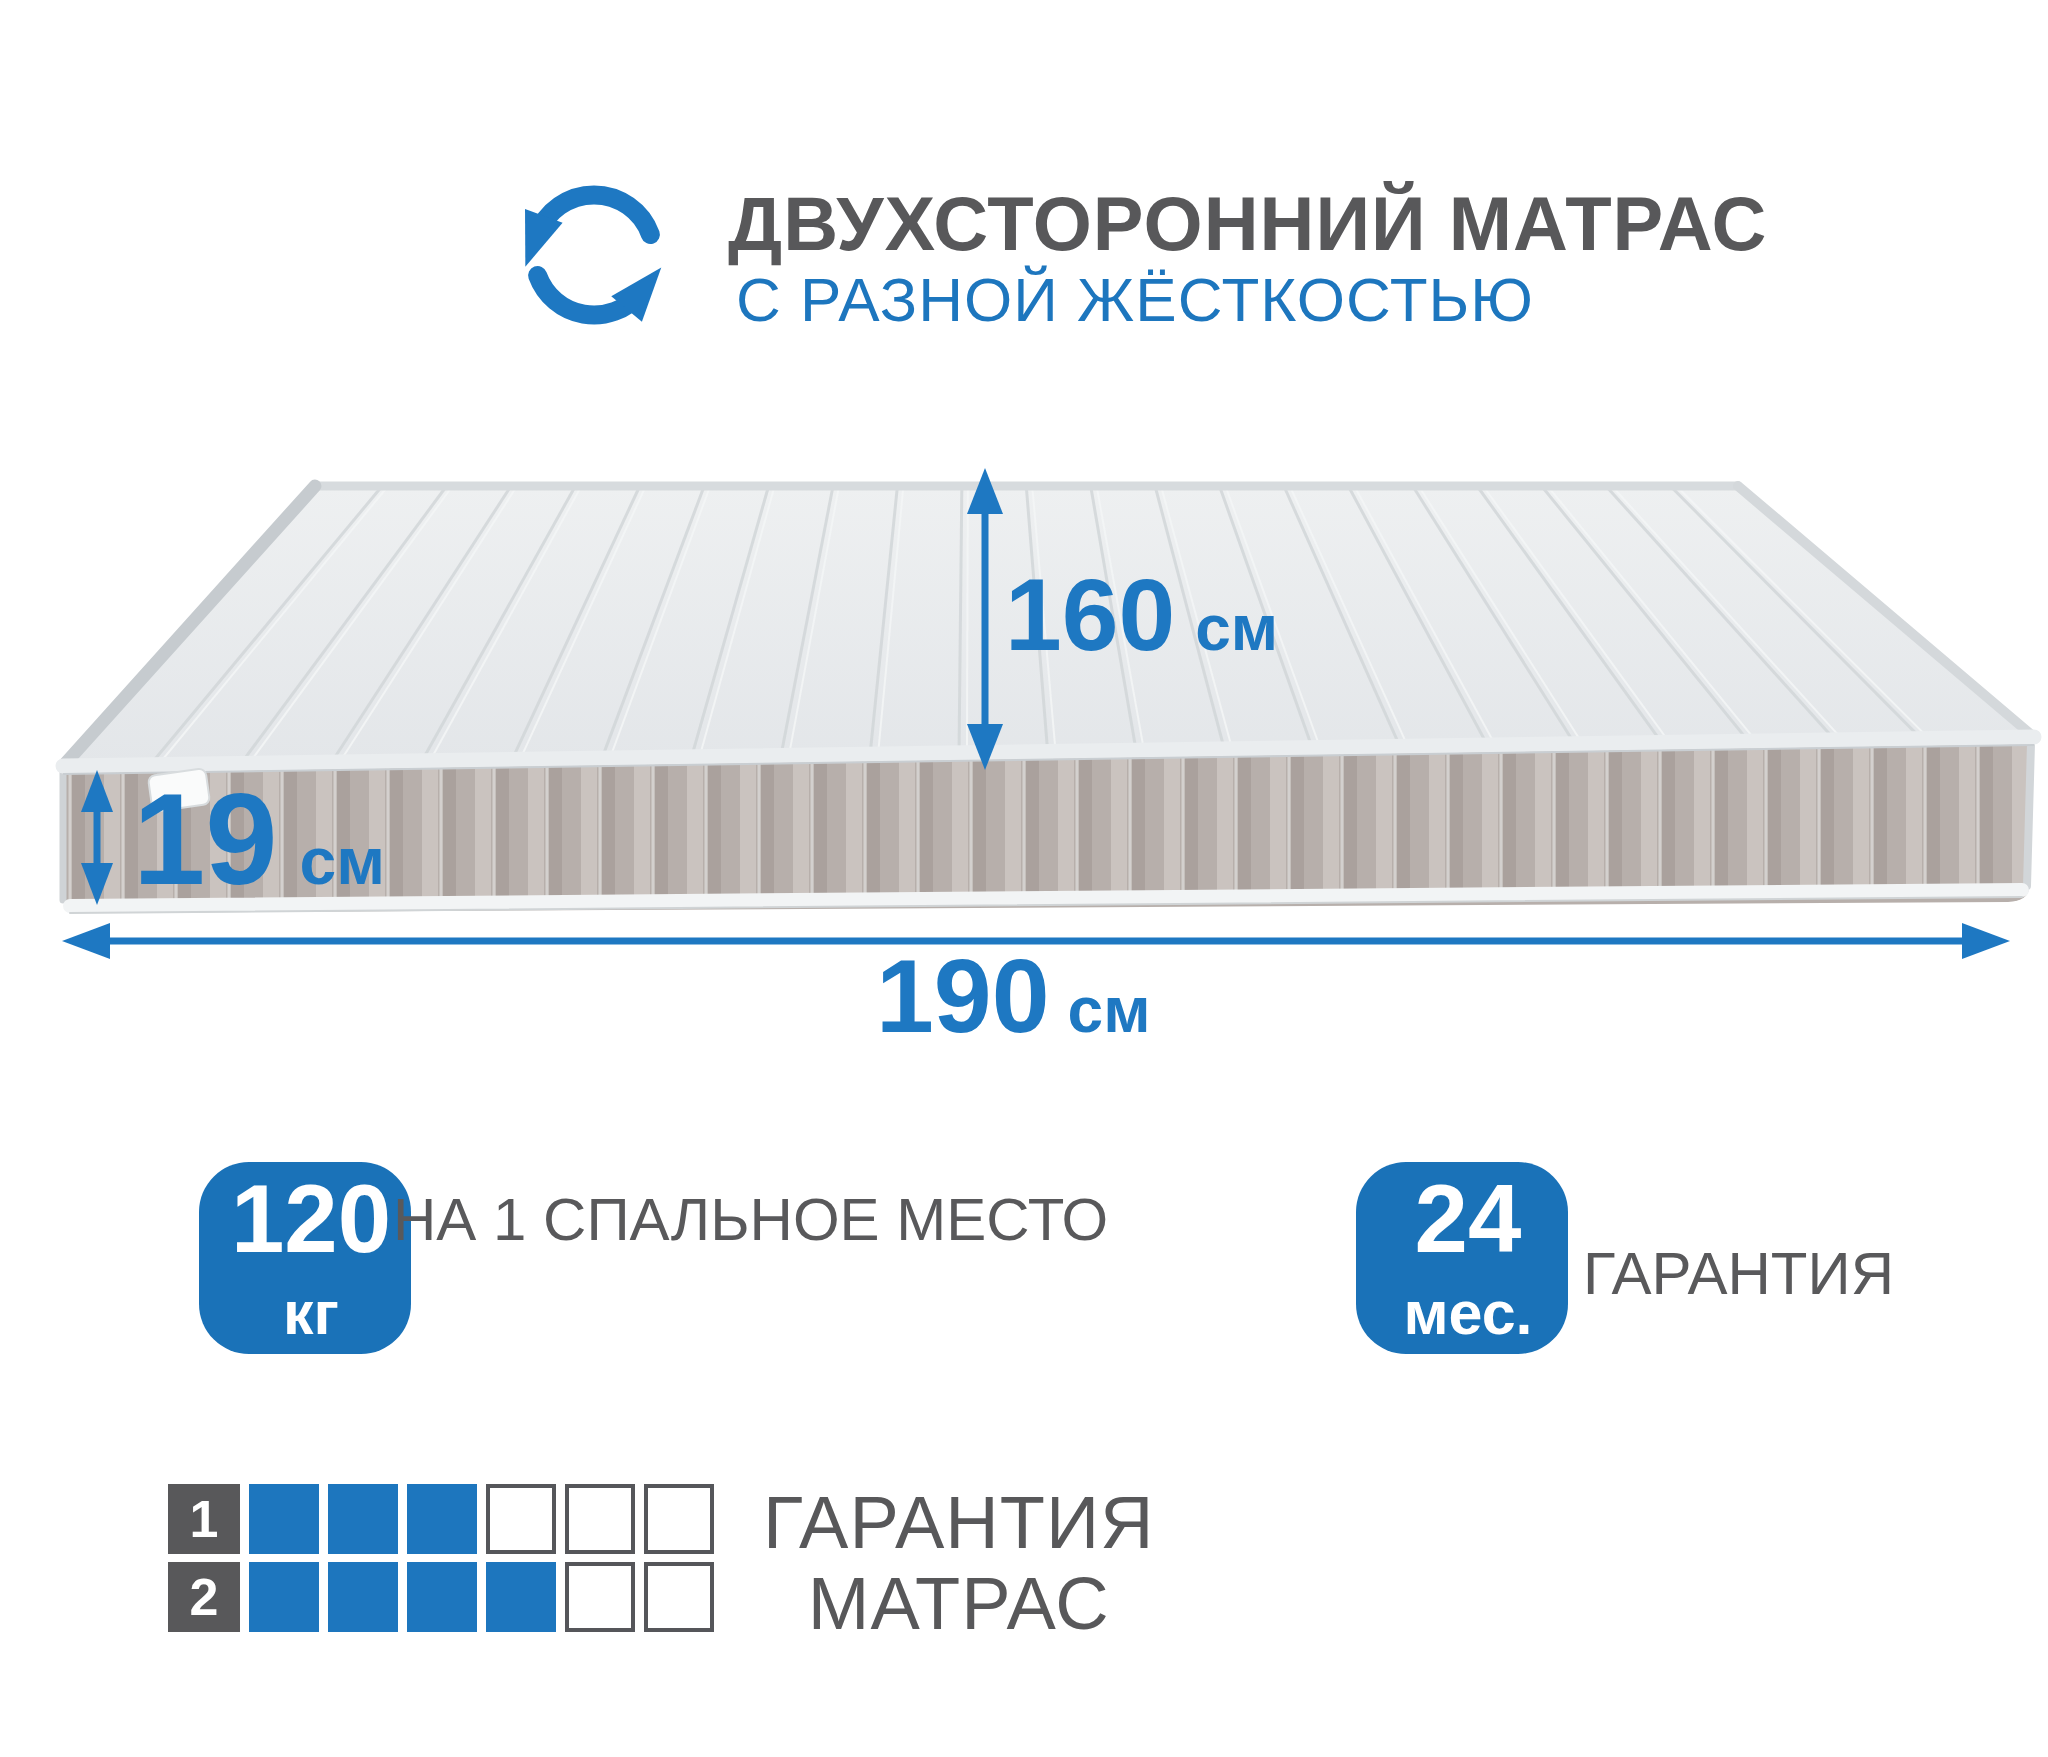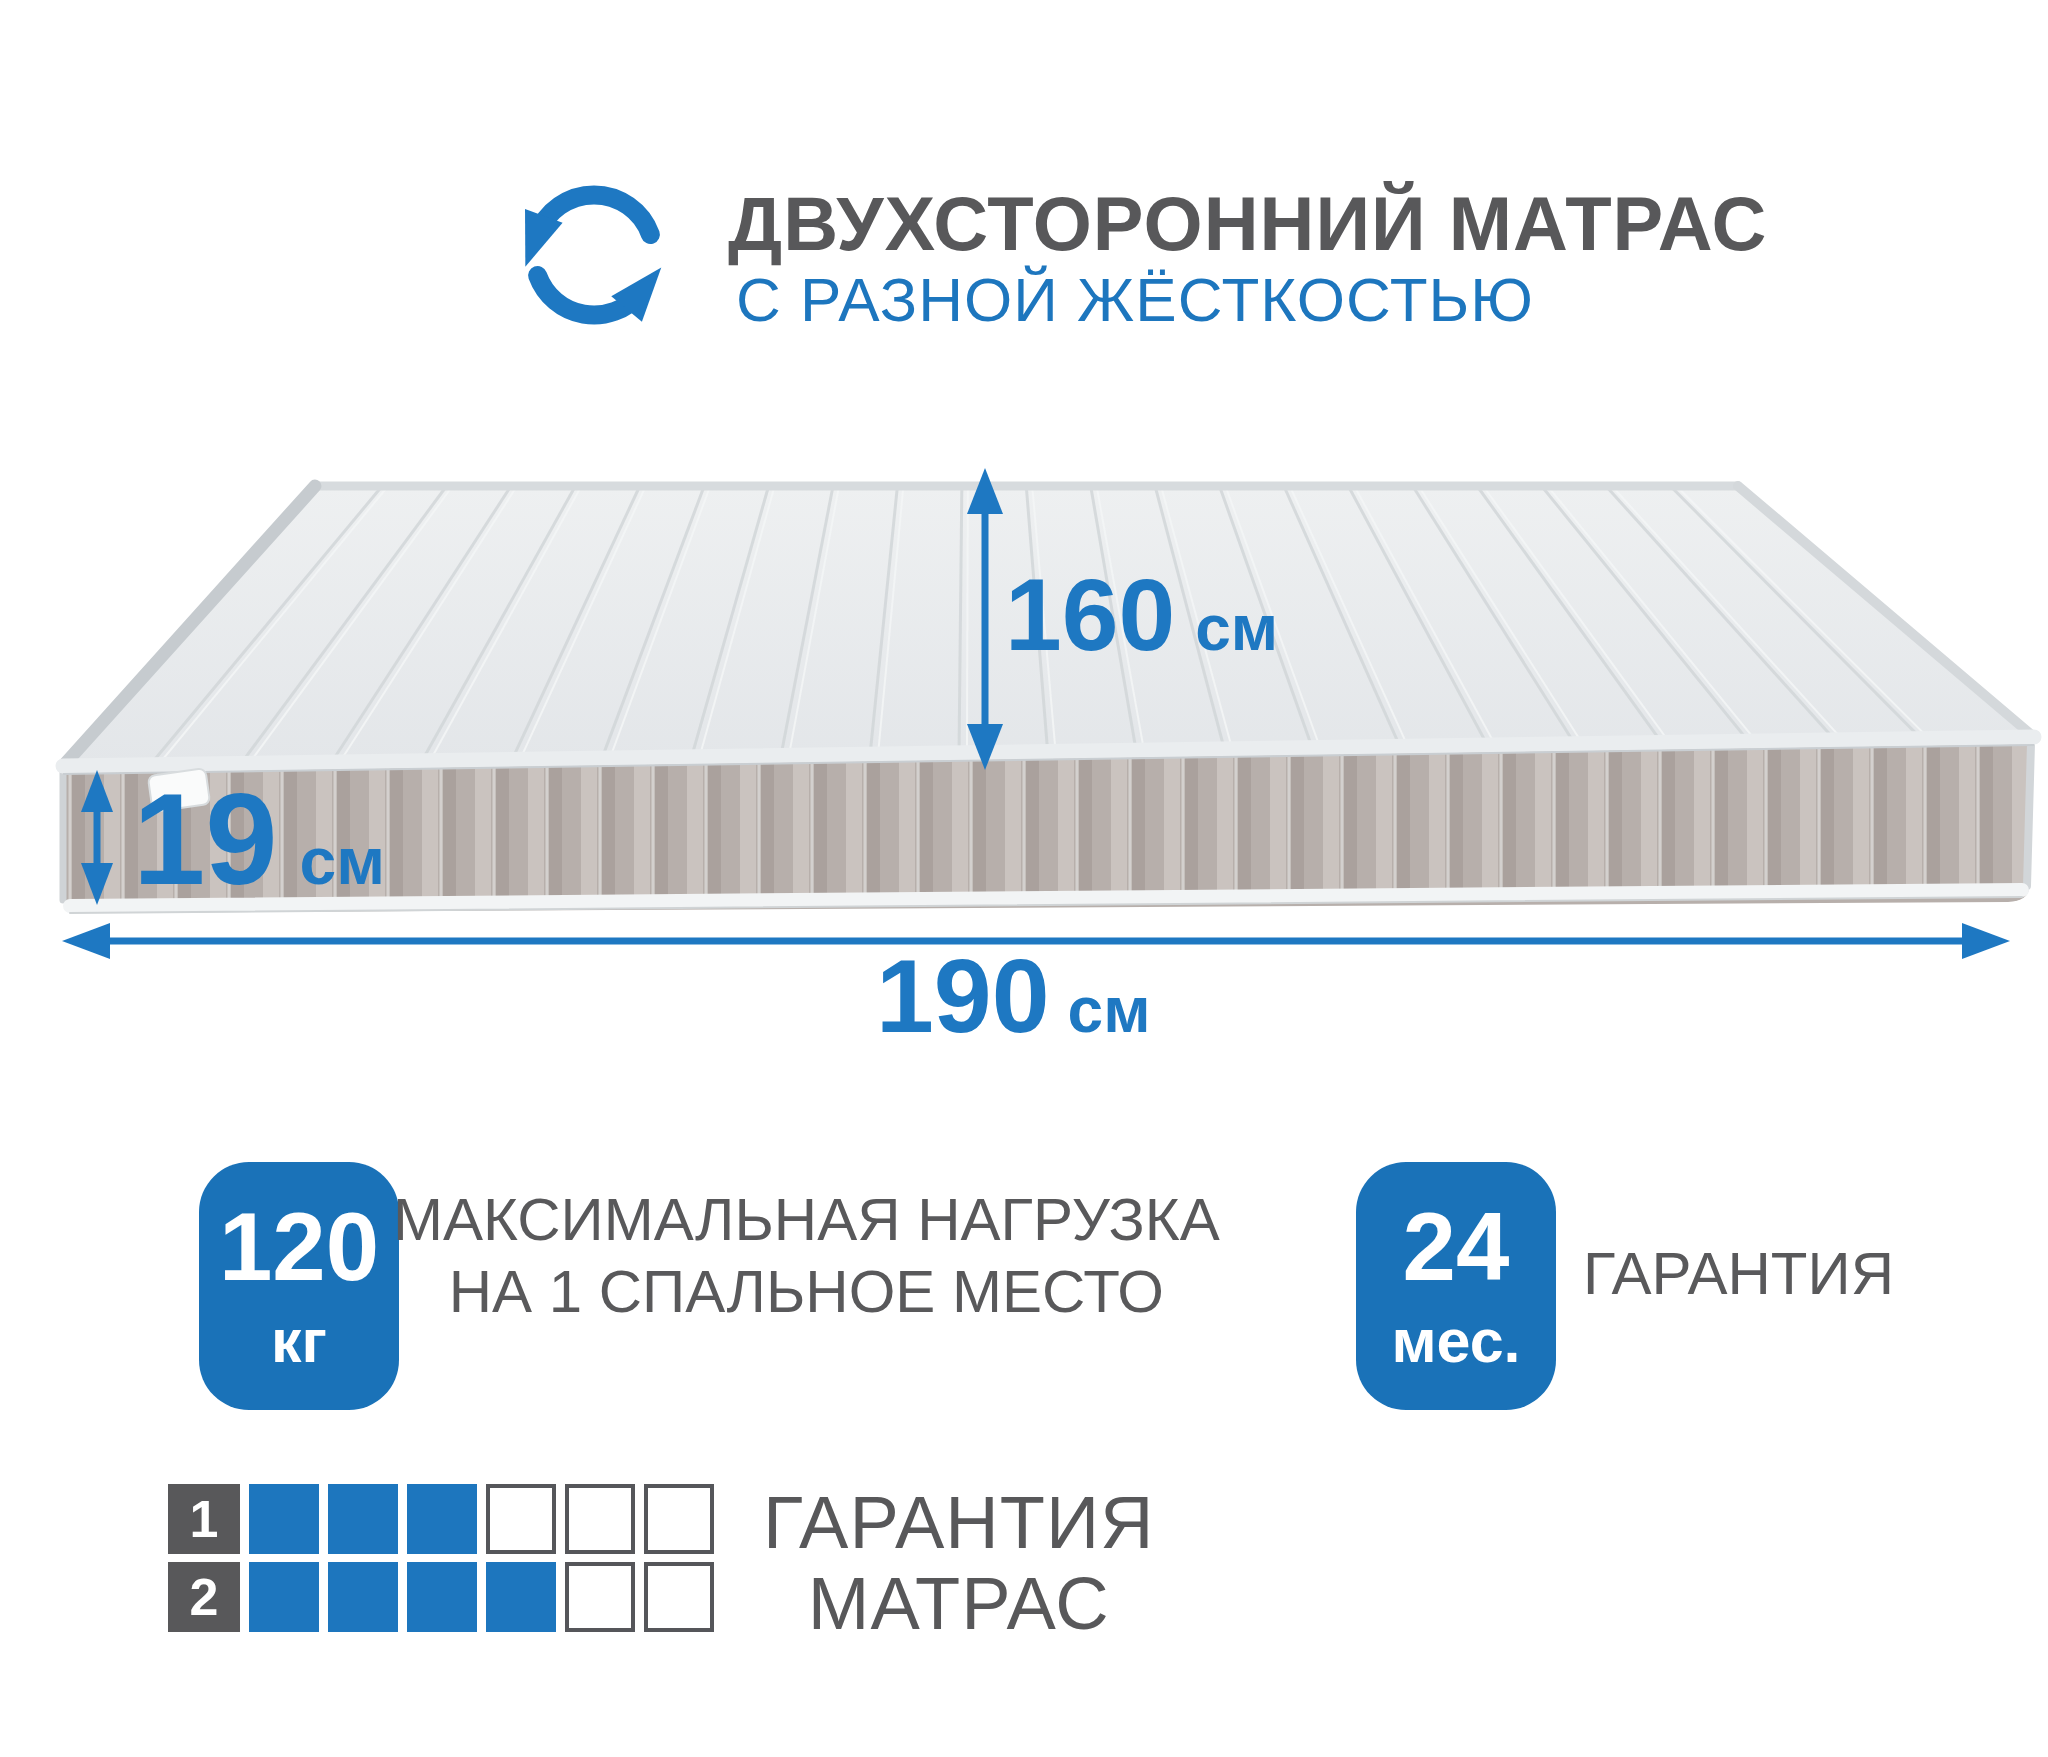--- a/index.html
+++ b/index.html
@@ -6,22 +6,22 @@
   .page{position:relative;width:2048px;height:1757px;background:#fff;overflow:hidden;
         font-family:"Liberation Sans","DejaVu Sans",sans-serif;text-align:center;}
   .abs{position:absolute;}
   
   .title{left:728px;top:180px;font-size:76px;font-weight:700;color:#58585a;letter-spacing:1px;white-space:nowrap;}
   .subtitle{left:736px;top:264px;font-size:62px;font-weight:400;color:#1d76be;letter-spacing:1px;white-space:nowrap;}
   .rotate-icon{left:500px;top:168px;}
   
   .scene{left:0;top:0;width:2048px;height:1757px;}
   
-  .badge{width:200px;height:248px;background:#1a72b8;border-radius:50px;color:#fff;
-         display:flex;flex-direction:column;align-items:center;justify-content:center;line-height:0.95;}
+  .badge{width:200px;height:192px;background:#1a72b8;border-radius:50px;color:#fff;
+         display:flex;flex-direction:column;align-items:center;justify-content:center;line-height:0.95;padding-left:12px;}
   .badge-value{font-size:96px;font-weight:700;}
   .badge-unit{font-size:61px;font-weight:700;margin-top:20px;}
   .badge-load{left:199px;top:1162px;}
   .badge-warranty{left:1356px;top:1162px;}
   .badge-label{color:#59595b;font-size:60px;line-height:72px;white-space:nowrap;}
   .label-load{left:393px;top:1184px;}
   .label-warranty{left:1583px;top:1238px;}
   
   .hardness{left:168px;top:1484px;}
   .hrow{display:flex;gap:9px;margin-bottom:8px;}
@@ -261,21 +261,20 @@
       <polygon points="2010,941 1962,923 1962,959" stroke="none"></polygon>
     </g>
     <text x="876" y="1032" fill="#1e78c2" font-weight="bold" font-size="104"><tspan>190</tspan><tspan font-size="64" dx="18">см</tspan></text>
   </svg>
 
   <div class="abs badge badge-load">
     <div class="badge-value">120</div>
     <div class="badge-unit">кг</div>
   </div>
   <div class="abs badge-label label-load">
-    <div>МАКСИМАЛЬНАЯ НАГРУЗКА</div>
     <div>НА 1 СПАЛЬНОЕ МЕСТО</div>
   </div>
 
   <div class="abs badge badge-warranty">
     <div class="badge-value">24</div>
     <div class="badge-unit">мес.</div>
   </div>
   <div class="abs badge-label label-warranty">ГАРАНТИЯ</div>
 
   <div class="abs hardness" id="hardness-rows">

